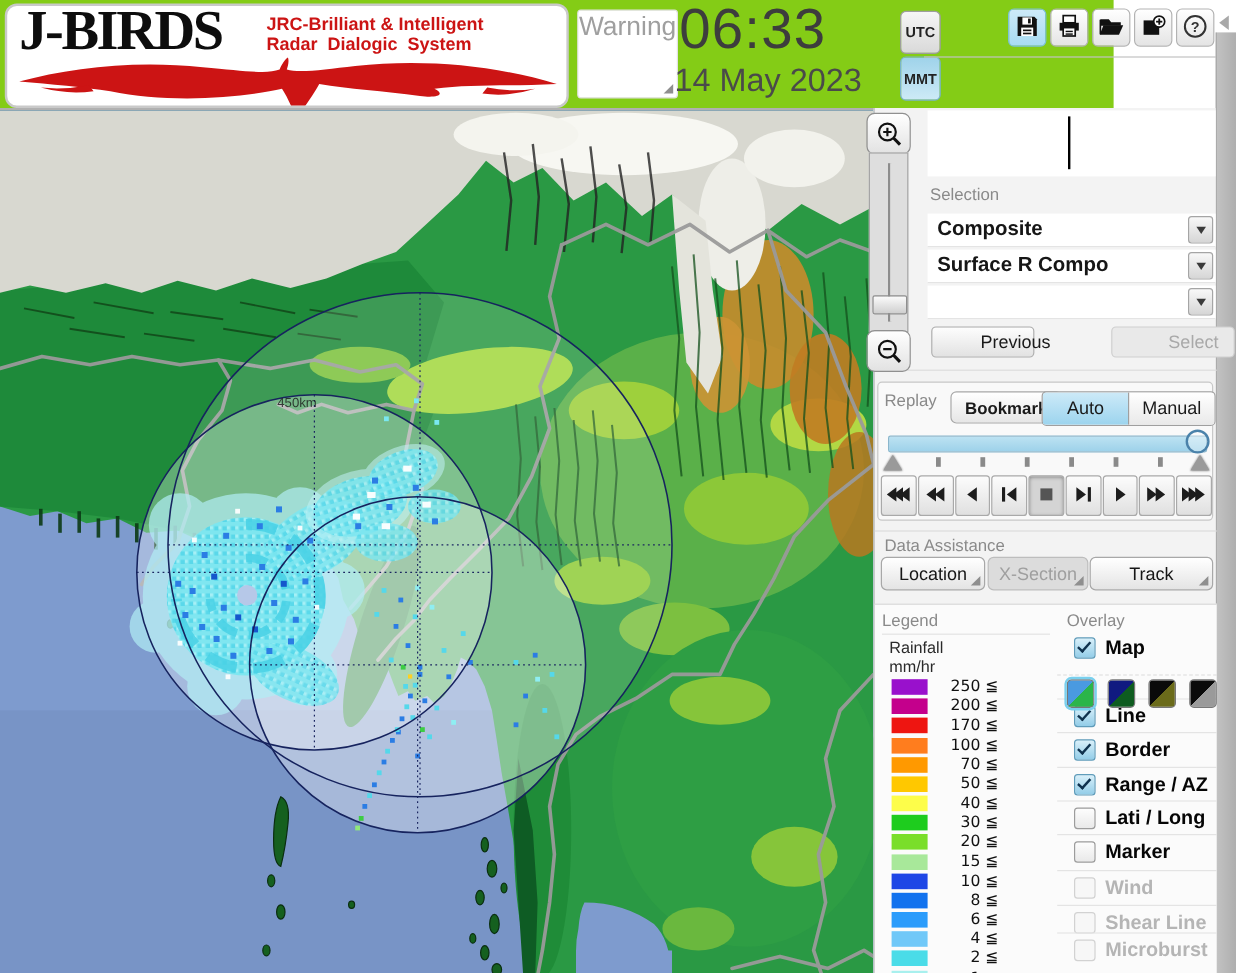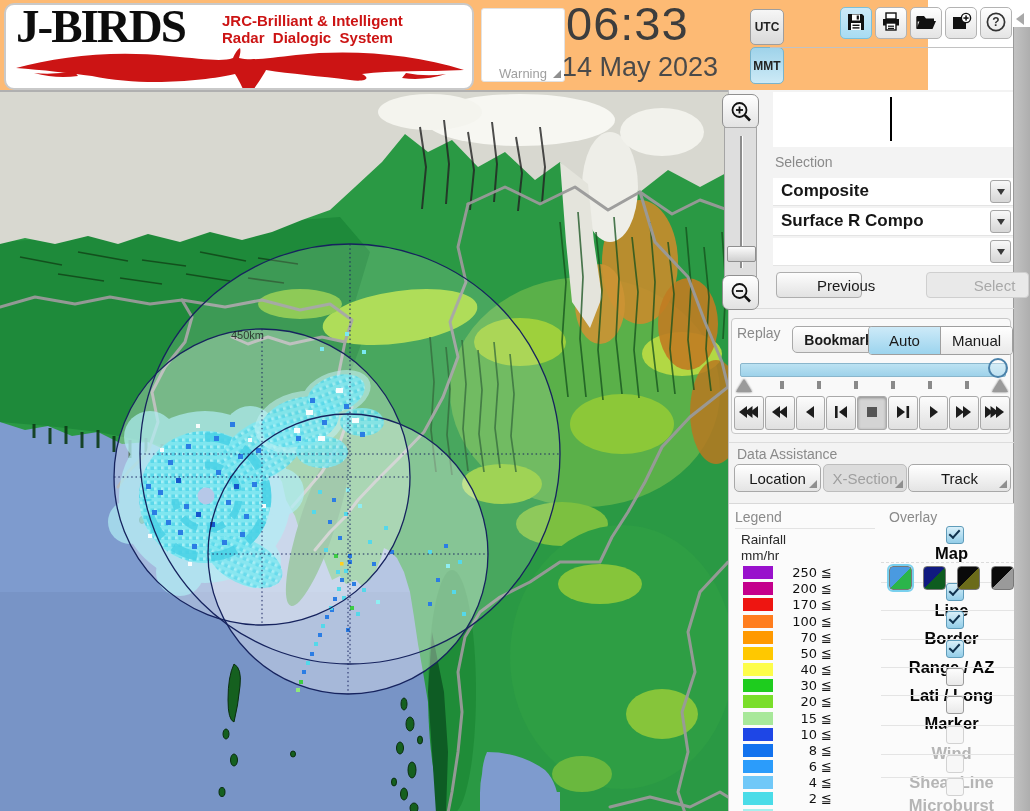--- a/index.html
+++ b/index.html
@@ -1,24 +1,24 @@
 <!DOCTYPE html>
 <html><head>
 <meta charset="utf-8">
 <style>
   html,body{margin:0;padding:0;background:#888;}
   #app{position:relative;width:1030px;height:811px;background:#fff;overflow:hidden;
        font-family:"Liberation Sans",sans-serif;-webkit-font-smoothing:antialiased;}
   
-  #header{position:absolute;left:0;top:0;width:928px;height:90px;background:#fdba74;border-bottom:1px solid #9a9a9a;}
+  #header{position:absolute;left:0;top:0;width:928px;height:90px;background:#84cc16;border-bottom:1px solid #9a9a9a;}
   #logo-card{position:absolute;left:4px;top:3px;width:466px;height:83px;border:2px solid #c9c9c9;border-radius:10px;background:#fff;overflow:hidden;}
   #logo-title{position:absolute;left:10px;top:-6px;font-family:"Liberation Serif",serif;font-weight:bold;font-size:47px;letter-spacing:-2px;color:#0d0d0d;}
   #logo-sub{position:absolute;left:216px;top:7px;color:#cc1414;font-weight:bold;font-size:15px;line-height:17px;white-space:pre;}
   #logo-eagle{position:absolute;left:8px;top:42px;}
-  #warning-btn{position:absolute;left:481px;top:8px;width:82px;height:72px;background:#fff;border:1px solid #e2e2e2;border-radius:3px;color:#9f9f9f;font-size:13px;display:flex;align-items:flex-end;justify-content:center;}
+  #warning-btn{position:absolute;left:481px;top:8px;width:82px;height:72px;background:#fff;border:1px solid #e2e2e2;border-radius:3px;color:#9f9f9f;font-size:22px;display:flex;align-items:flex-start;justify-content:center;}
   .fold{position:absolute;right:3px;bottom:3px;width:0;height:0;border-left:8px solid transparent;border-bottom:8px solid #8f8f8f;}
   #clock-time{position:absolute;left:566px;top:-4px;font-size:47px;font-weight:500;color:#3d3d3d;letter-spacing:1px;}
   #clock-date{position:absolute;left:562px;top:52px;font-size:27px;color:#4a4a4a;}
   .tzbtn{position:absolute;left:724px;width:34px;border:1px solid #9e9e9e;border-radius:5px;font-size:12px;font-weight:bold;color:#222;display:flex;align-items:center;justify-content:center;background:linear-gradient(#f6f6f6,#d9d9d9);margin-left:26px;}
   #tz-utc{top:9px;height:36px;}
   #tz-mmt{top:47px;height:37px;background:linear-gradient(#9fd3ea,#cdeaf6);border-color:#79b4cc;}
   #toolbar{position:absolute;left:840px;top:7px;display:flex;gap:3px;}
   .tool-btn{width:32px;height:32px;border:1px solid #b3b3b3;border-radius:5px;background:linear-gradient(#ffffff,#e4e4e4);display:flex;align-items:center;justify-content:center;padding:0;}
   .tool-btn.active{background:linear-gradient(#cdeaf8,#a8dcf2);border-color:#7cc0da;}
   #panel-topline{position:absolute;left:770px;top:47px;width:243px;height:0;border-top:1px solid #c2c2c2;}
@@ -70,21 +70,21 @@
   #lower-zone{position:absolute;left:0;top:413px;width:285px;height:308px;background:#fbfbfb;border-top:1px solid #d8d8d8;}
   #legend-label{position:absolute;left:6px;top:5px;border-bottom:1px solid #e3e3e3;width:140px;padding-bottom:3px;}
   #legend-title{position:absolute;left:12px;top:28px;font-size:13.5px;color:#2a2a2a;line-height:16px;white-space:pre;}
   #legend-items{position:absolute;left:0;top:62px;width:150px;}
   .lg-row{position:absolute;left:0;width:150px;height:14px;}
   .lg-swatch{position:absolute;left:14px;top:0;width:30px;height:13px;}
   .lg-val{position:absolute;left:38px;top:-1px;width:50px;text-align:right;font-size:13px;color:#111;font-family:"DejaVu Sans",sans-serif;}
   .lg-leq{position:absolute;left:92px;top:-1px;font-size:13px;color:#111;font-family:"DejaVu Sans",sans-serif;}
   #overlay-label{position:absolute;left:160px;top:5px;}
   #overlay-rows{position:absolute;left:152px;top:22px;width:133px;}
-  .ov-row{position:absolute;left:0;width:133px;height:28px;display:flex;align-items:center;border-top:1px solid #e4e4e4;flex-direction:column;}
+  .ov-row{position:absolute;left:0;width:133px;height:28px;display:flex;align-items:center;border-top:1px solid #e4e4e4;}
   .ov-row.first{border-top:none;}
   .cb{width:18px;height:18px;border-radius:3px;border:1px solid #9c9c9c;background:linear-gradient(#fdfdfd,#e9e9e9);margin-left:14px;box-sizing:border-box;flex:none;}
   .cb.checked{background:linear-gradient(#d9f0fa,#93cde8);border-color:#5f9cba;}
   .cb.checked::after{content:"";display:block;width:9px;height:4px;border-left:2.6px solid #10324e;border-bottom:2.6px solid #10324e;transform:rotate(-48deg);margin:3px 0 0 2px;}
   .cb.disabled{border-color:#d2d2d2;background:#f7f7f7;}
   .ov-label{margin-left:8px;font-size:16.5px;font-weight:bold;color:#060606;white-space:nowrap;}
   .ov-row.disabled .ov-label{color:#b5b5b5;}
   #map-styles{position:absolute;left:152px;top:58px;width:133px;height:30px;border-top:1px dashed #dcdcdc;display:flex;align-items:center;gap:11px;padding-left:8px;box-sizing:border-box;}
   .ms-swatch{width:24px;height:24px;border-radius:4px;border:1px solid #777;box-sizing:border-box;}
   .ms-swatch.sel{outline:2.5px solid #79d0ee;outline-offset:0.5px;}

